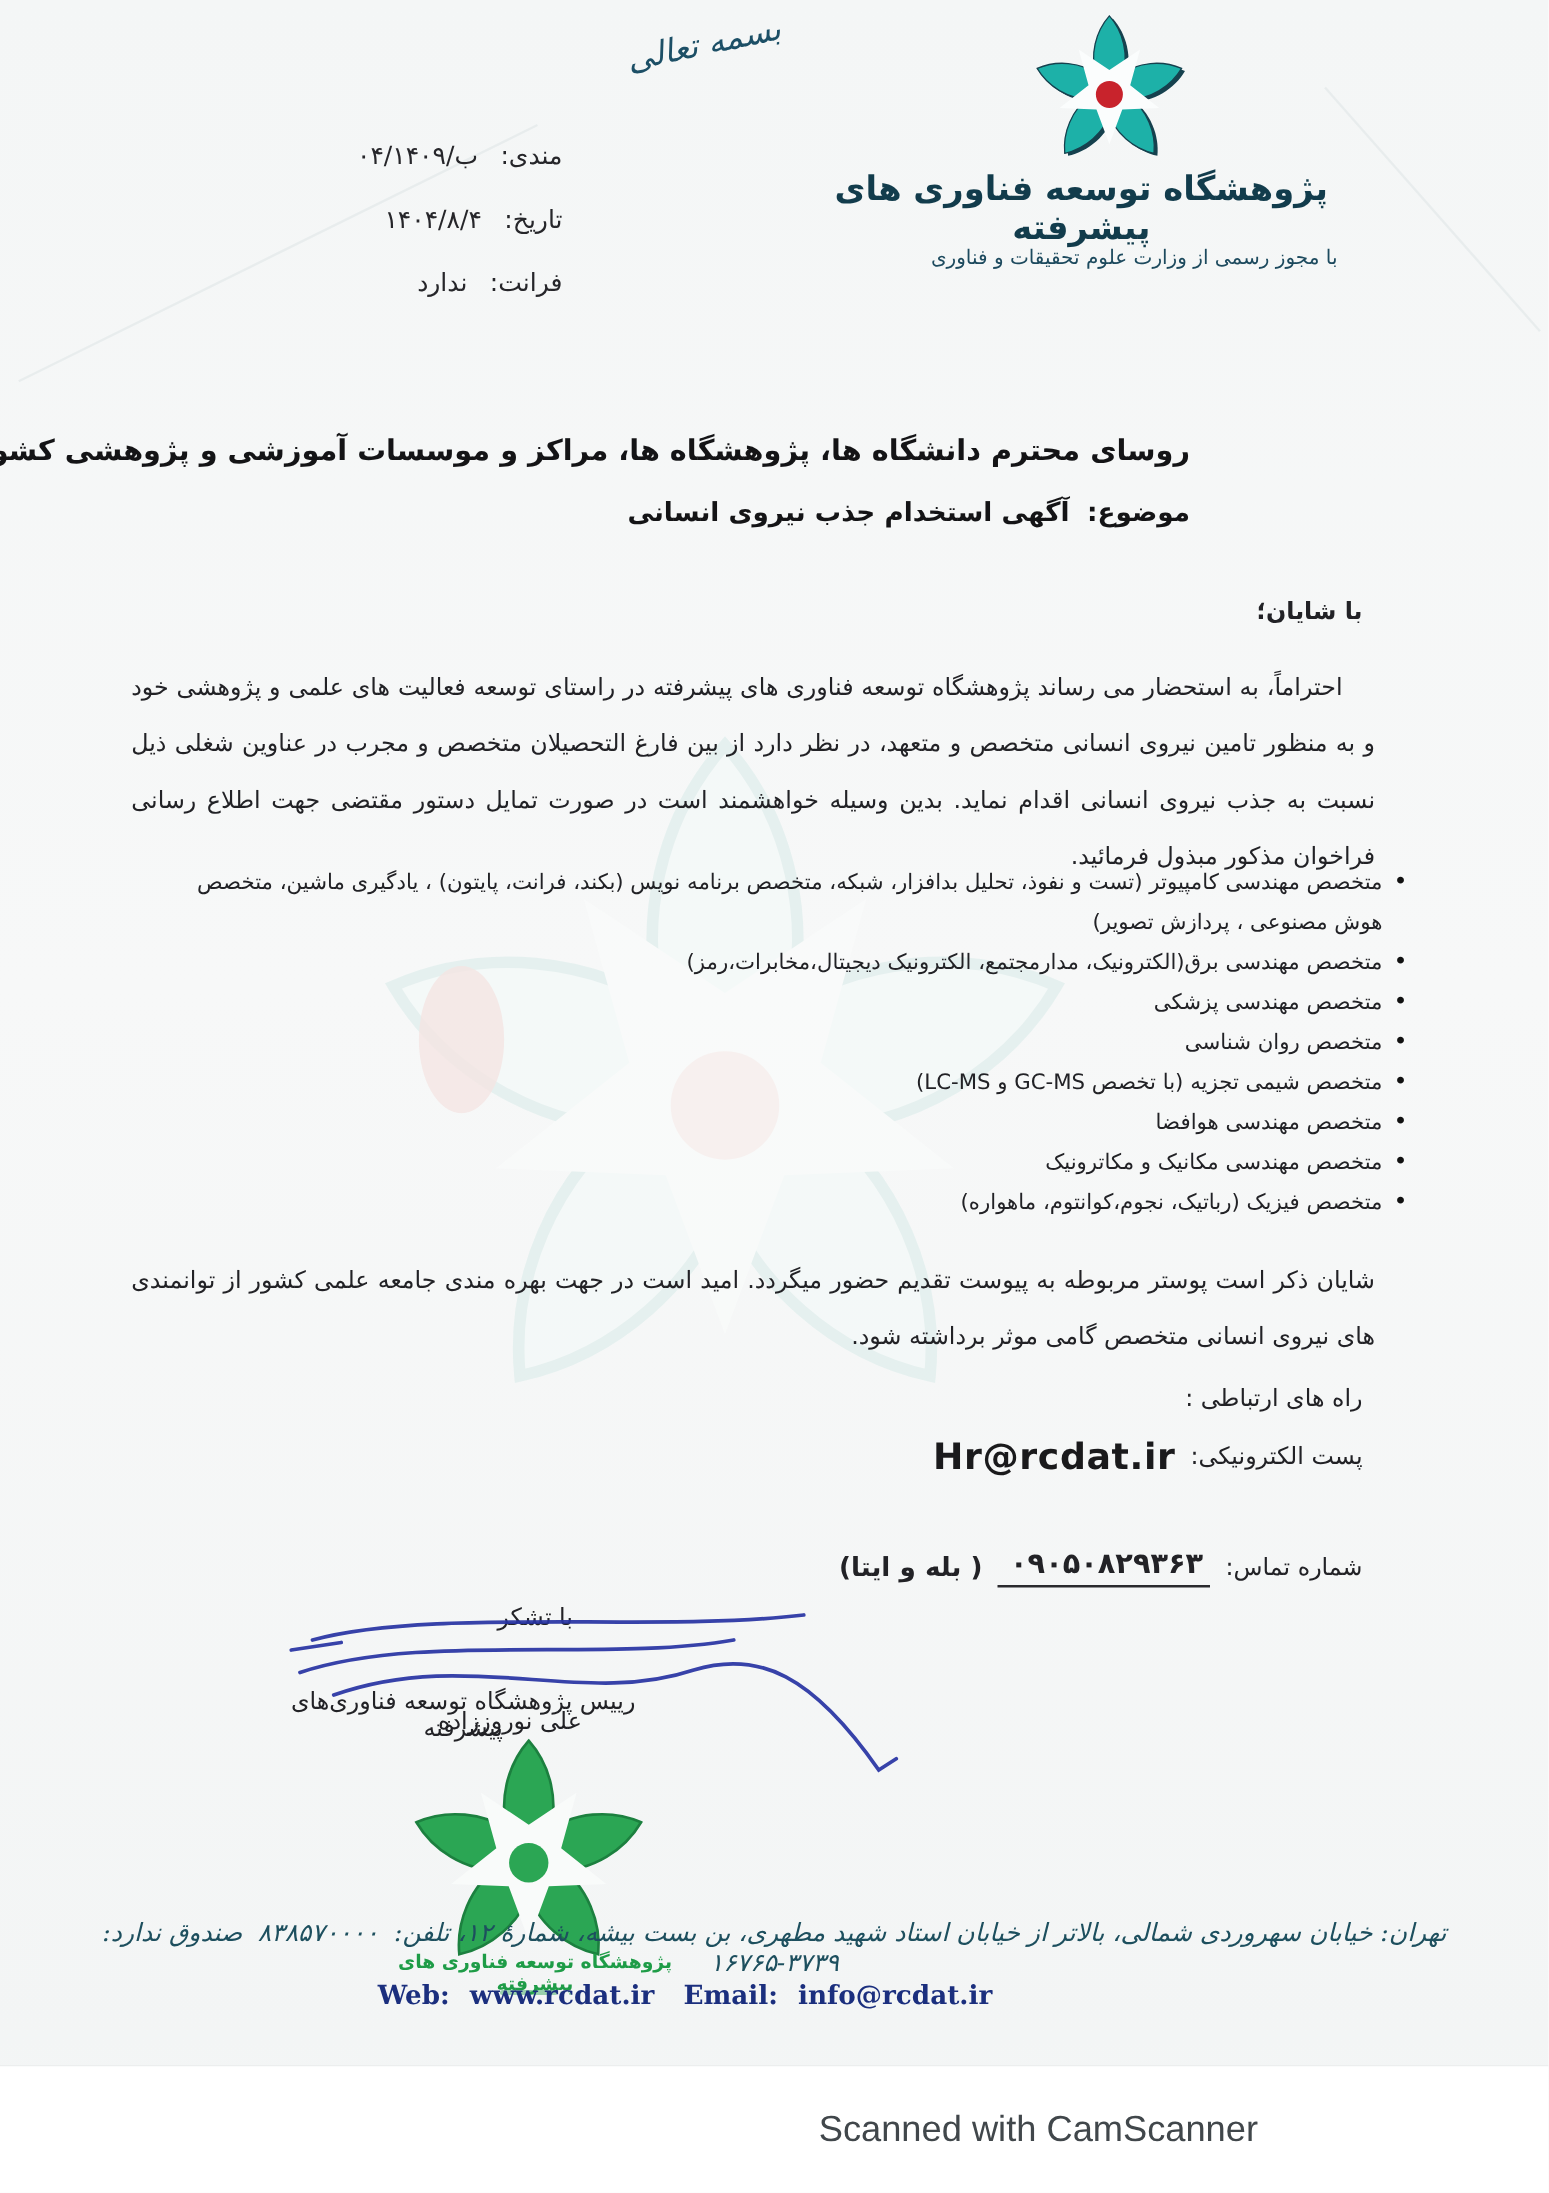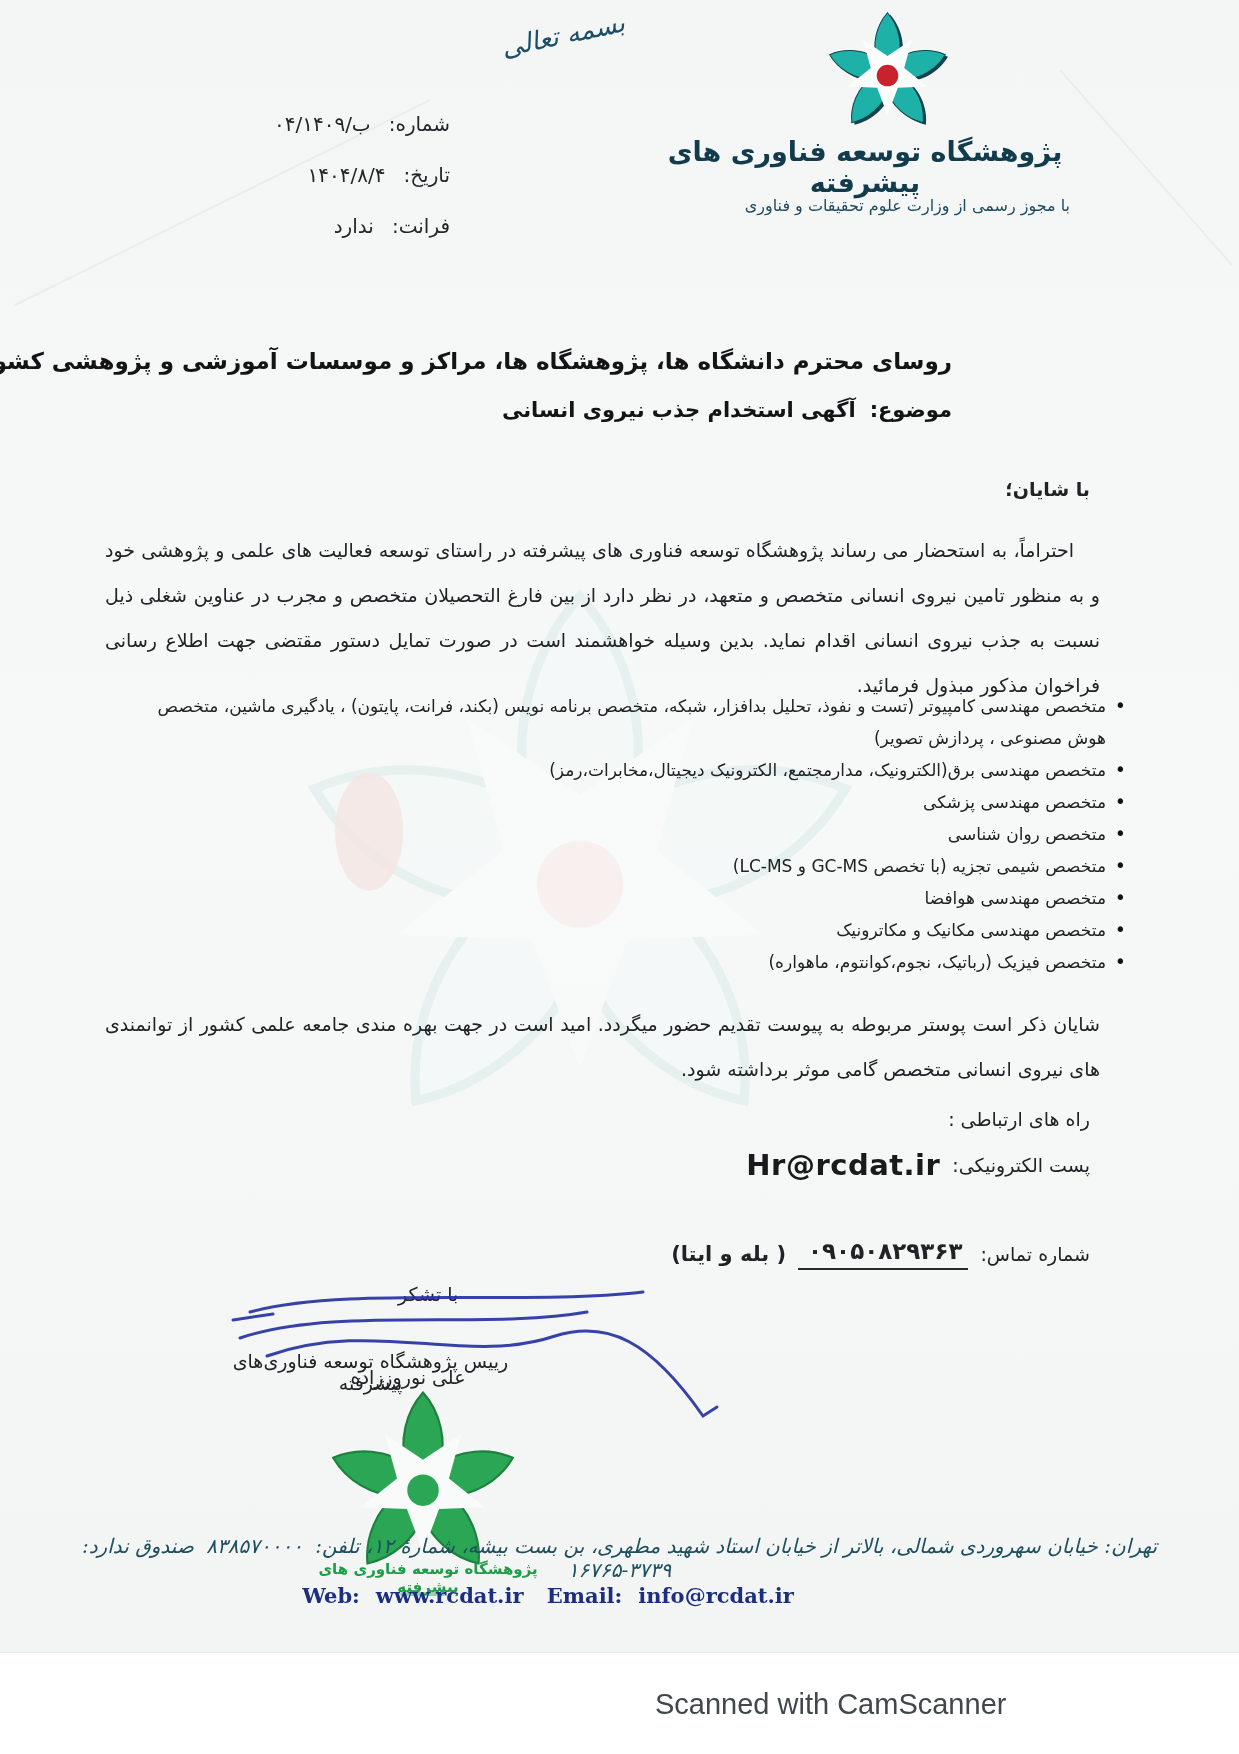--- a/index.html
+++ b/index.html
@@ -97,21 +97,21 @@
     </g>
     <polygon fill="#fbfdfd" points="100,74 136.4,49.8 124.7,92 159,119.2 115.3,121 100,162 84.7,121 41,119.2 75.3,92 63.6,49.8"></polygon>
     <circle cx="100" cy="103" r="16" fill="#c8232c"></circle>
   </svg>
 
   <div class="abs org-name fa z1">پژوهشگاه توسعه فناوری های پیشرفته</div>
   <div class="abs org-license fa z1">با مجوز رسمی از وزارت علوم تحقیقات و فناوری</div>
 
   <div class="abs meta z1">
     <div class="row">
-      <span>شماره:</span>
+      <span>مندی:</span>
       <span class="val ltr">۰۴/ب/۱۴۰۹</span>
     </div>
     <div class="row">
       <span>تاریخ:</span>
       <span class="val ltr">۱۴۰۴/۸/۴</span>
     </div>
     <div class="row">
       <span>فرانت:</span>
       <span class="val">ندارد</span>
     </div>

